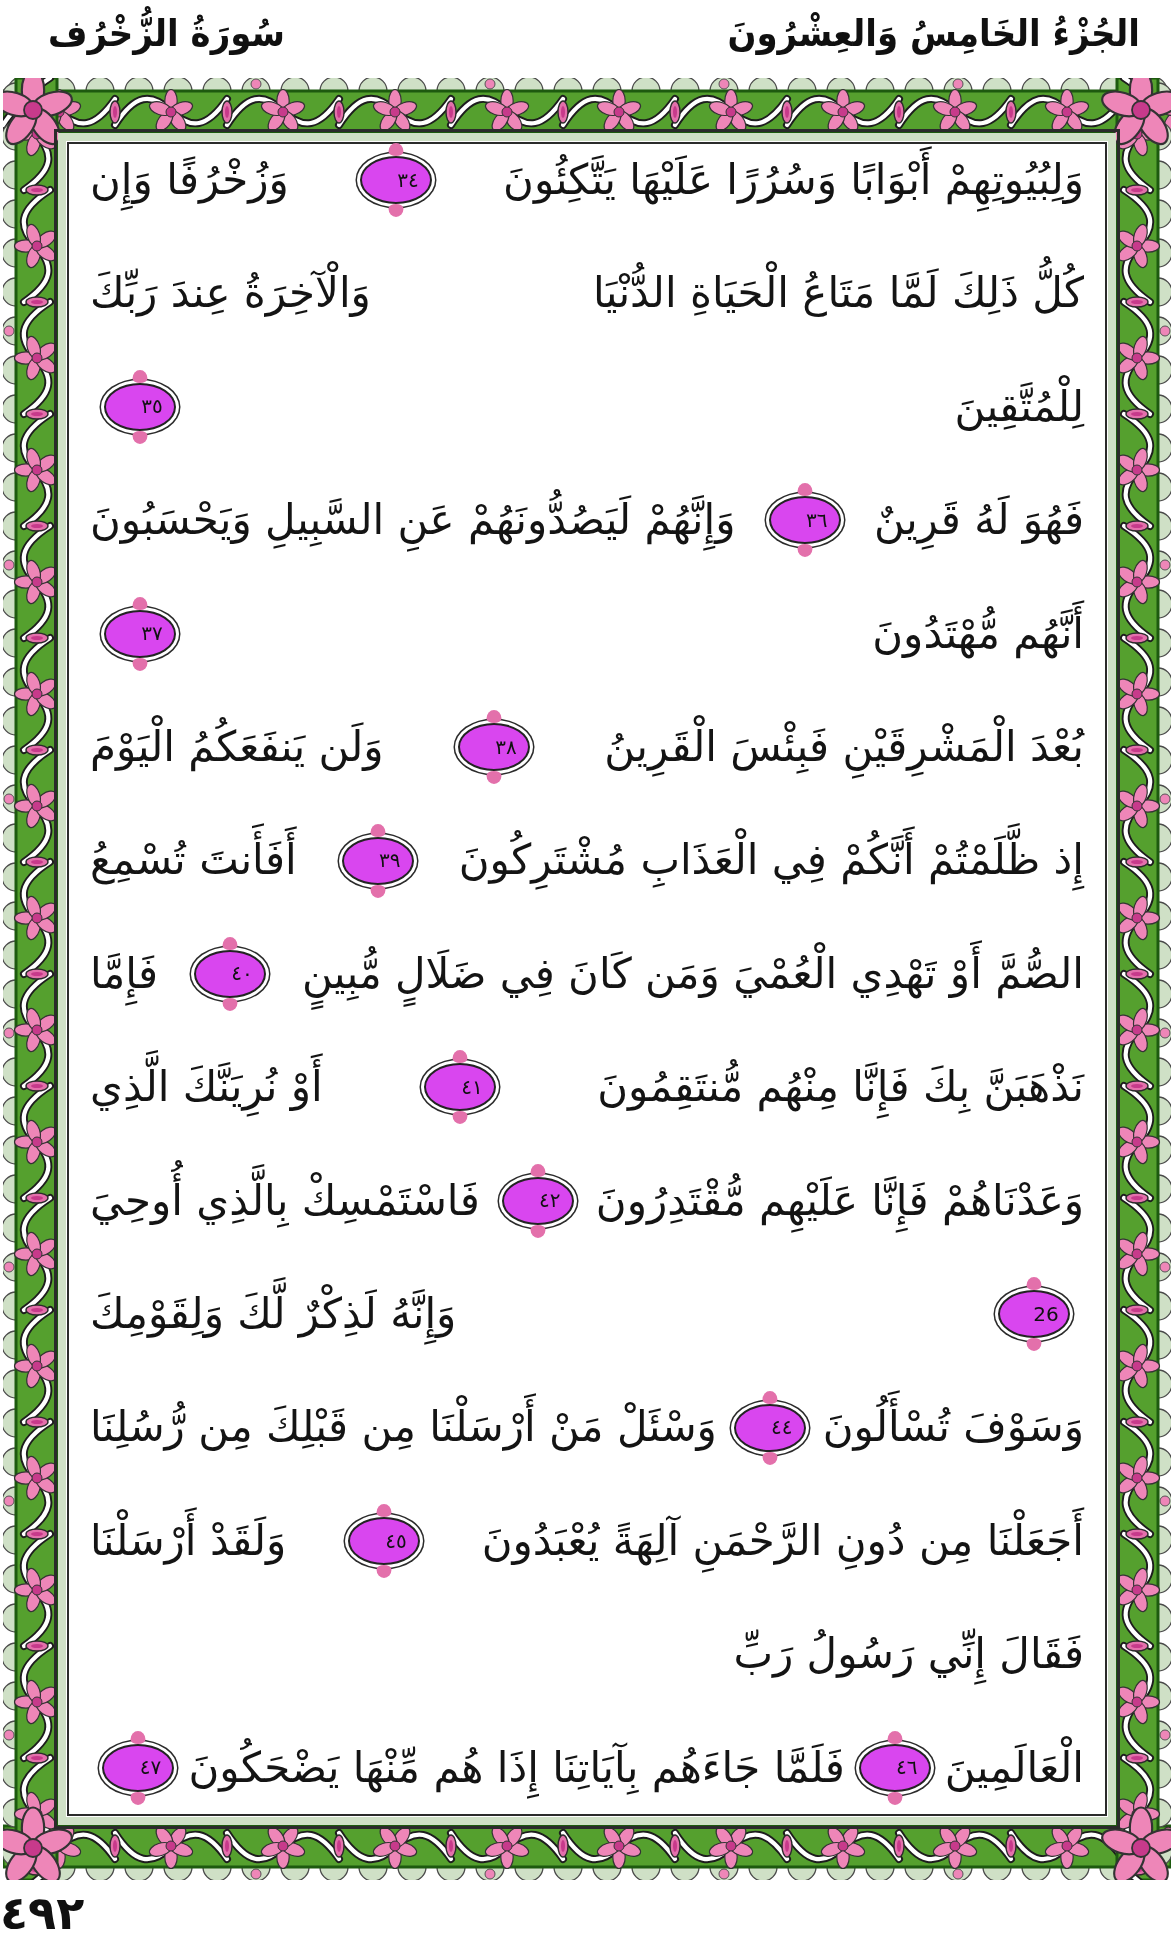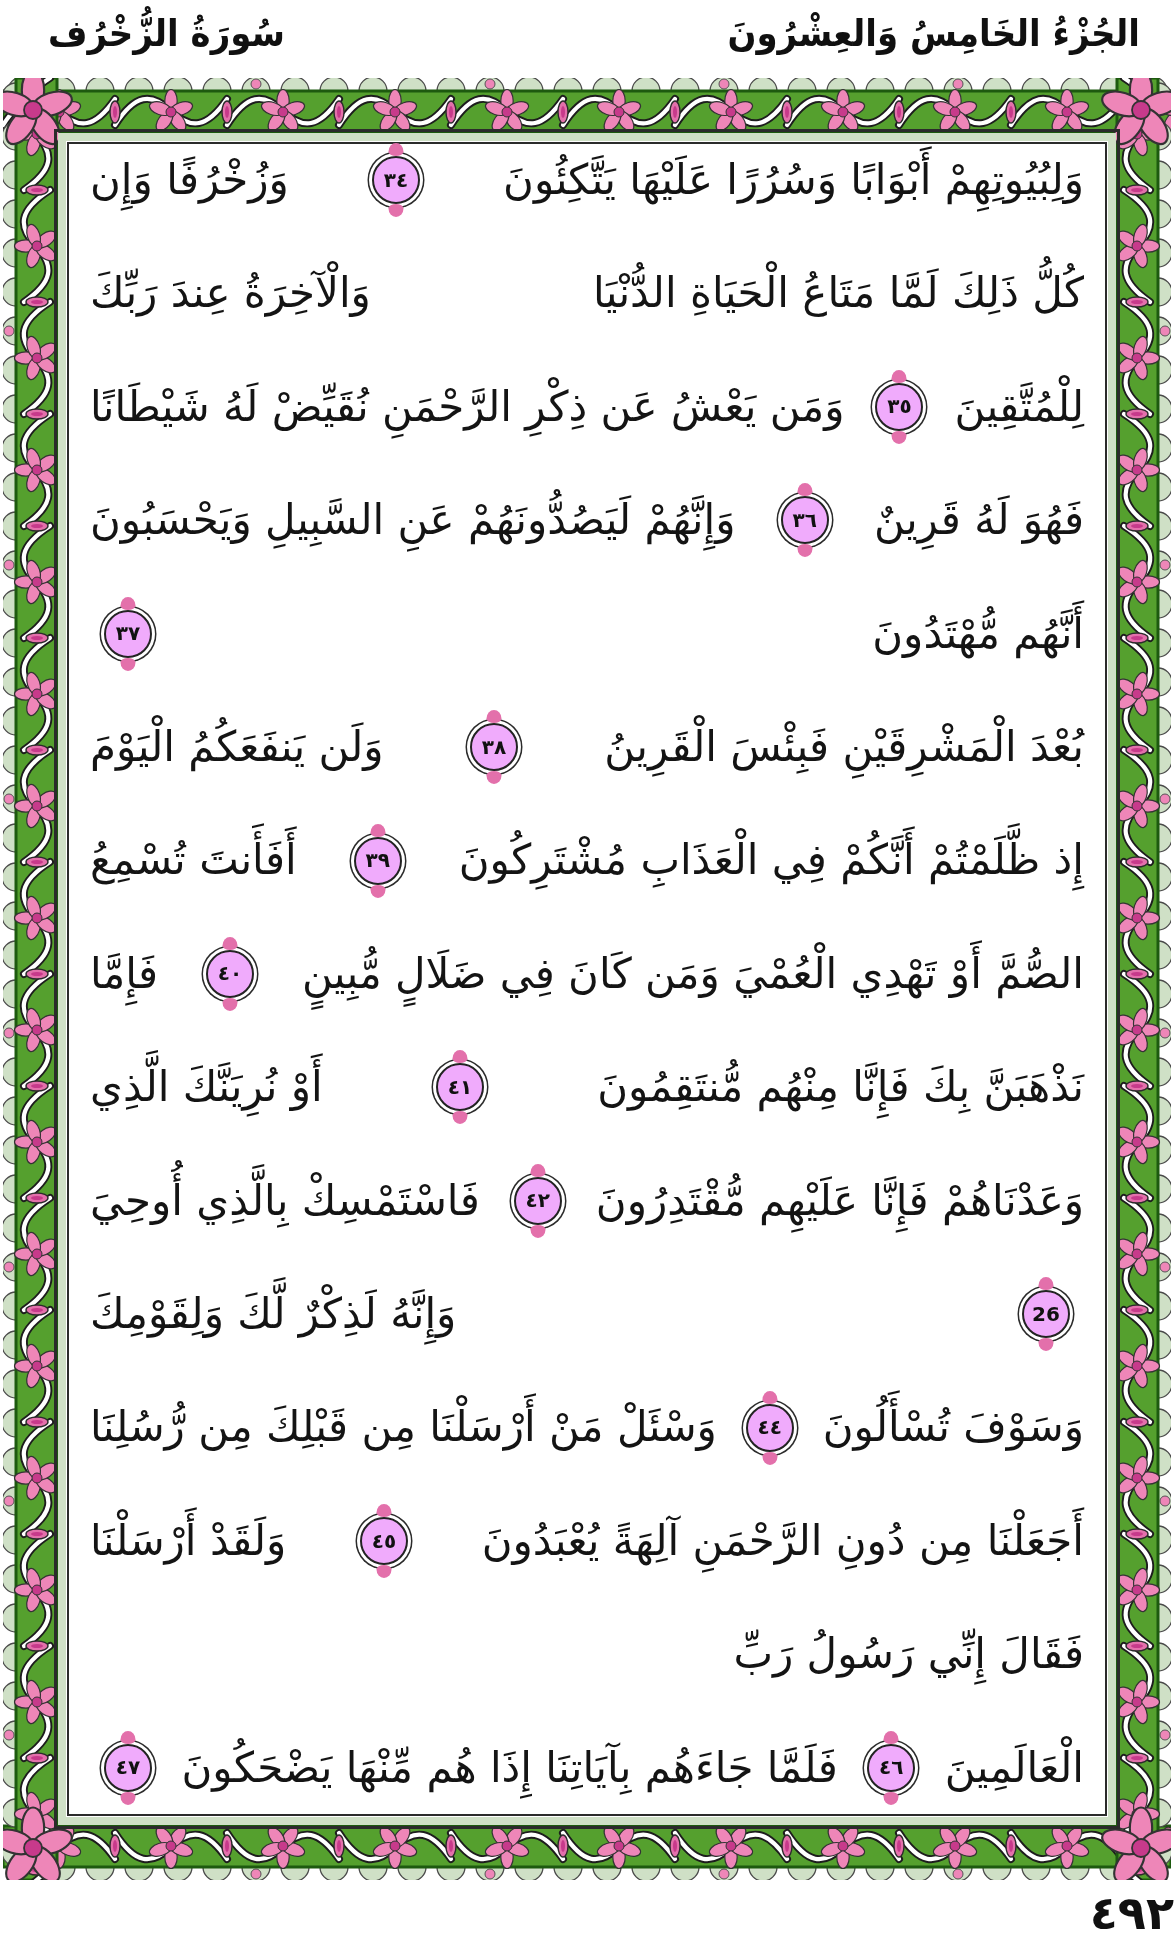--- a/index.html
+++ b/index.html
@@ -28,34 +28,34 @@
   }
   .line{
     display:flex;align-items:center;justify-content:space-between;
     font-size:42px;line-height:1.15;white-space:nowrap;color:#141414;
   }
   .line .txt{display:inline-block;}
   
   .ayah-num{
     position:relative;display:inline-flex;align-items:center;justify-content:center;
     width:44px;height:44px;border-radius:50%;
-    background:#f0abfc;border:2px solid #232323;
+    background:#d946ef;border:2px solid #232323;
     box-shadow:0 0 0 3px #ffffff,0 0 0 4.5px #2b2b2b;
-    font-size:20px;font-weight:700;color:#111;margin:0 14px;flex:0 0 auto;
+    font-size:20px;font-weight:400;color:#111;margin:0 14px;flex:0 0 auto;padding-left:24px;
   }
   .ayah-num::before,.ayah-num::after{
     content:"";position:absolute;left:50%;transform:translateX(-50%);
     width:15px;height:13px;background:#e370ab;
     border-radius:50% 50% 50% 50% / 65% 65% 35% 35%;
   }
   .ayah-num::before{top:-15px;}
   .ayah-num::after{bottom:-15px;border-radius:50% 50% 50% 50% / 35% 35% 65% 65%;}
   
   .page-number{
-    position:absolute;bottom:2px;left:0;right:0;text-align:right;
+    position:absolute;bottom:2px;left:0;right:0;text-align:left;
     font-size:46px;font-weight:700;color:#101010;
   }
 </style>
 </head>
 <body>
 
 <div class="page">
 
   <div class="header">
     <span class="h-item">الجُزْءُ الخَامِسُ وَالعِشْرُونَ</span>
@@ -303,21 +303,20 @@
         <span class="ayah-num">٣٤</span>
         <span class="txt">وَزُخْرُفًا وَإِن</span>
       </div>
       <div class="line">
         <span class="txt">كُلُّ ذَلِكَ لَمَّا مَتَاعُ الْحَيَاةِ الدُّنْيَا</span>
         <span class="txt">وَالْآخِرَةُ عِندَ رَبِّكَ</span>
       </div>
       <div class="line">
         <span class="txt">لِلْمُتَّقِينَ</span>
         <span class="ayah-num">٣٥</span>
-        <span class="txt">وَمَن يَعْشُ عَن ذِكْرِ الرَّحْمَنِ نُقَيِّضْ لَهُ شَيْطَانًا</span>
       </div>
       <div class="line">
         <span class="txt">فَهُوَ لَهُ قَرِينٌ</span>
         <span class="ayah-num">٣٦</span>
         <span class="txt">وَإِنَّهُمْ لَيَصُدُّونَهُمْ عَنِ السَّبِيلِ وَيَحْسَبُونَ</span>
       </div>
       <div class="line">
         <span class="txt">أَنَّهُم مُّهْتَدُونَ</span>
         <span class="ayah-num">٣٧</span>
       </div>

